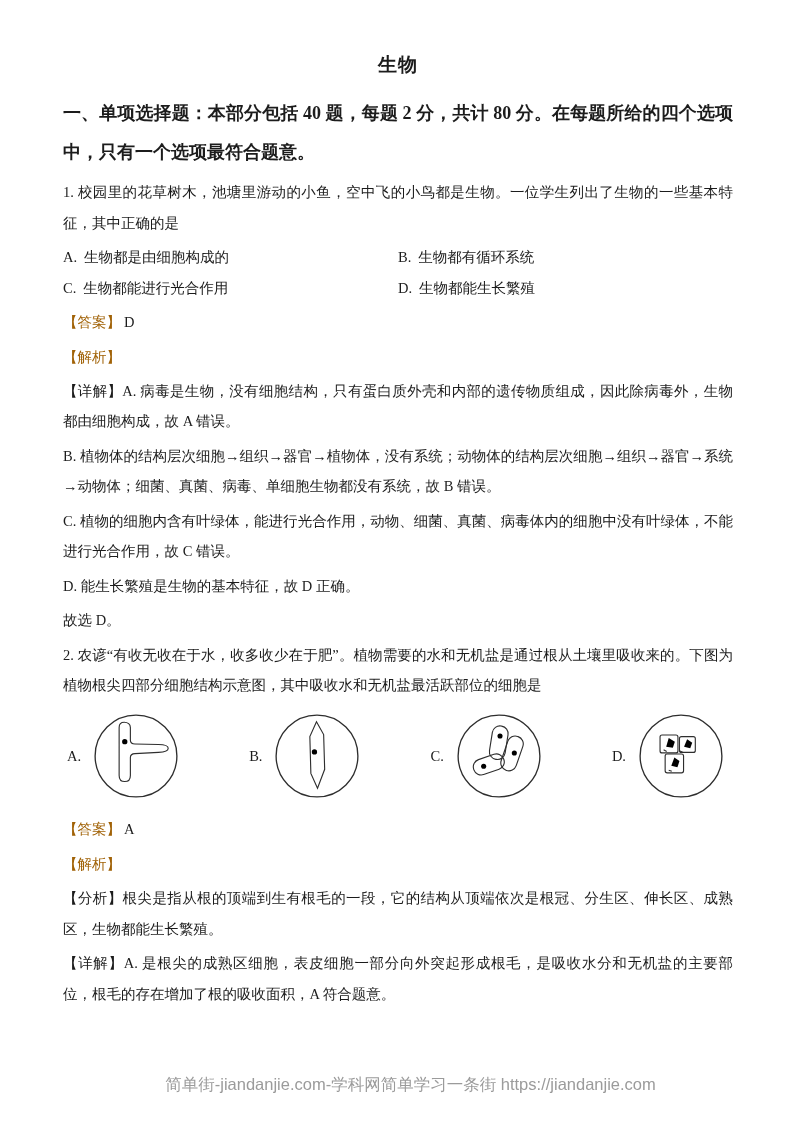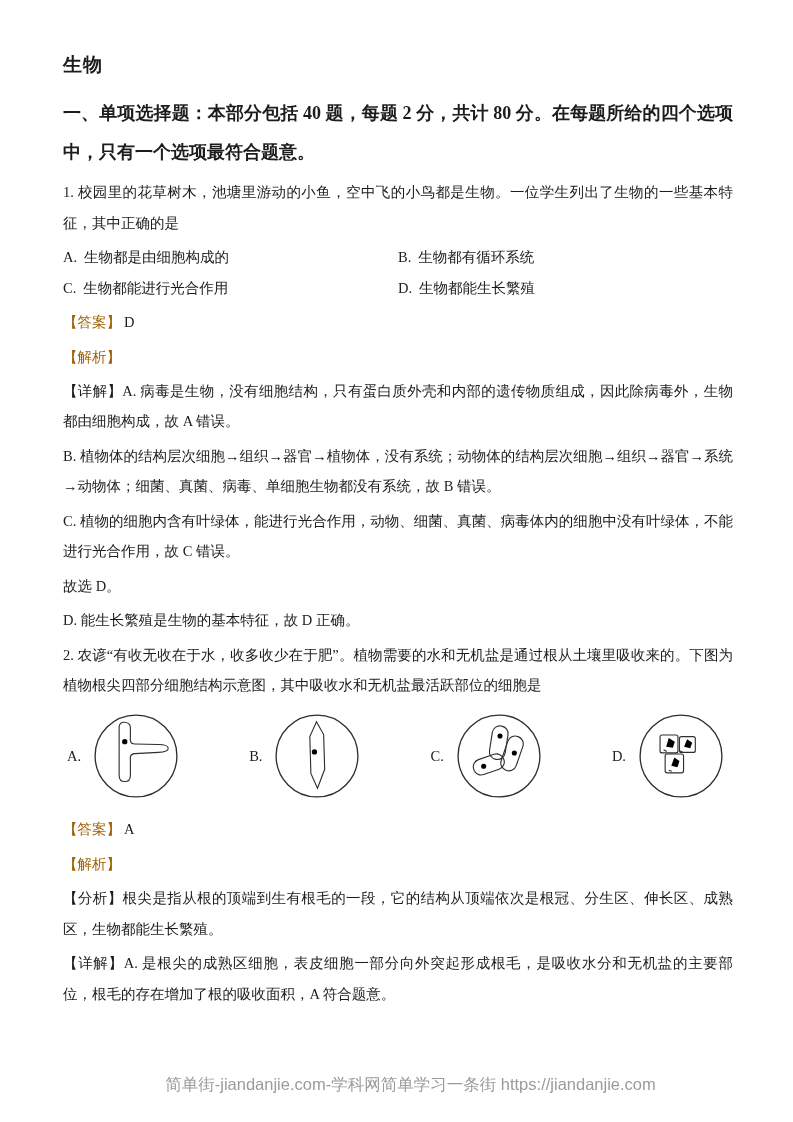--- a/index.html
+++ b/index.html
@@ -9,21 +9,21 @@
     box-sizing:border-box;
     padding:52px 60px 0 63px;
     background:#ffffff;
     font-family:"Liberation Serif","DejaVu Serif",serif;
     font-size:14.5px;
     color:#1c1c1c;
     overflow:hidden;
   }
   .title {
     margin:0 0 16px 0;
-    text-align:left;
+    text-align:center;
     font-size:19px;
     font-weight:bold;
     letter-spacing:1px;
   }
   .section-header {
     margin:12px 0 6px 0;
     font-weight:bold;
     font-size:18px;
     line-height:2.15;
     text-align:justify;
@@ -98,22 +98,22 @@
 
     <p class="para">
       <span class="blue">【答案】</span><span class="answer-value">D</span>
     </p>
     <p class="para">
       <span class="blue">【解析】</span>
     </p>
     <p class="para">【详解】A. 病毒是生物，没有细胞结构，只有蛋白质外壳和内部的遗传物质组成，因此除病毒外，生物都由细胞构成，故 A 错误。</p>
     <p class="para">B. 植物体的结构层次细胞→组织→器官→植物体，没有系统；动物体的结构层次细胞→组织→器官→系统→动物体；细菌、真菌、病毒、单细胞生物都没有系统，故 B 错误。</p>
     <p class="para">C. 植物的细胞内含有叶绿体，能进行光合作用，动物、细菌、真菌、病毒体内的细胞中没有叶绿体，不能进行光合作用，故 C 错误。</p>
+    <p class="para">D. 能生长繁殖是生物的基本特征，故 D 正确。</p>
     <p class="para">故选 D。</p>
-    <p class="para">D. 能生长繁殖是生物的基本特征，故 D 正确。</p>
   </section>
 
   <section>
     <p class="para">2. 农谚“有收无收在于水，收多收少在于肥”。植物需要的水和无机盐是通过根从土壤里吸收来的。下图为植物根尖四部分细胞结构示意图，其中吸收水和无机盐最活跃部位的细胞是</p>
 
     <div class="figure-row">
 
       <div class="figure">
         <span class="fig-label">A.</span>
         <svg width="92" height="92" viewBox="0 0 90 90">

